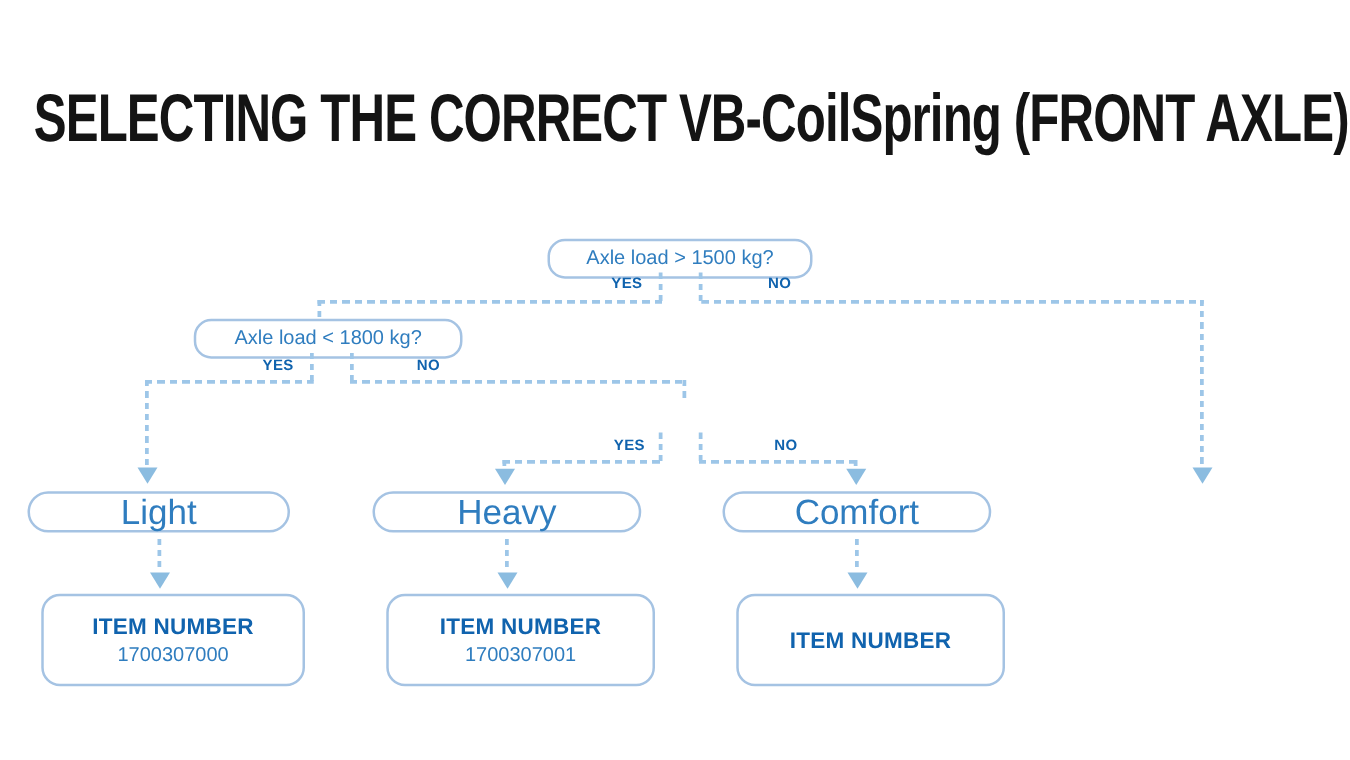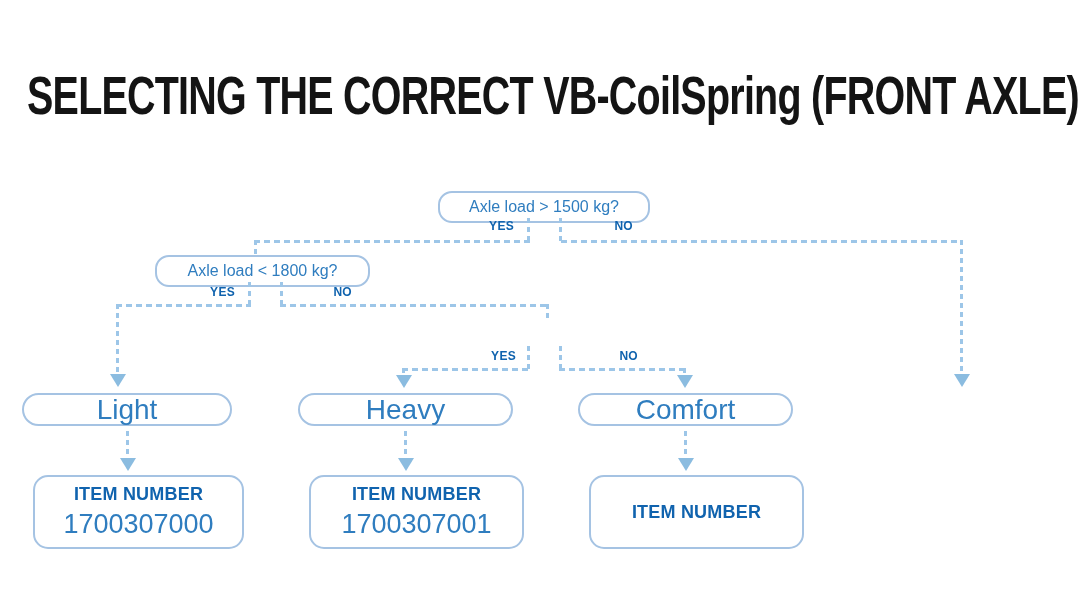--- a/index.html
+++ b/index.html
@@ -30,21 +30,21 @@
   .dbox{height:32px;border-radius:14px;font-size:16px;}
   .obox{height:33px;border-radius:17px;font-size:28px;}
   .ibox{
     position:absolute;box-sizing:border-box;height:74px;
     border:2px solid var(--border-light);border-radius:15px;background:#ffffff;
     display:flex;flex-direction:column;align-items:center;justify-content:center;
     gap:4px;
     margin-left:11px;
   }
   .ilabel{font-size:18px;font-weight:bold;color:var(--blue-dark);letter-spacing:0.2px;}
-  .inum{font-size:27px;color:var(--blue-mid);}
+  .inum{font-size:16px;color:var(--blue-mid);}
   .yn{
     position:absolute;width:60px;text-align:right;
     font-size:12px;font-weight:bold;color:var(--blue-dark);letter-spacing:0.3px;
   }
   .hline{
     position:absolute;height:3px;
     background:repeating-linear-gradient(90deg,var(--line) 0 6px,transparent 6px 10px);
   }
   .vline{
     position:absolute;width:3px;

